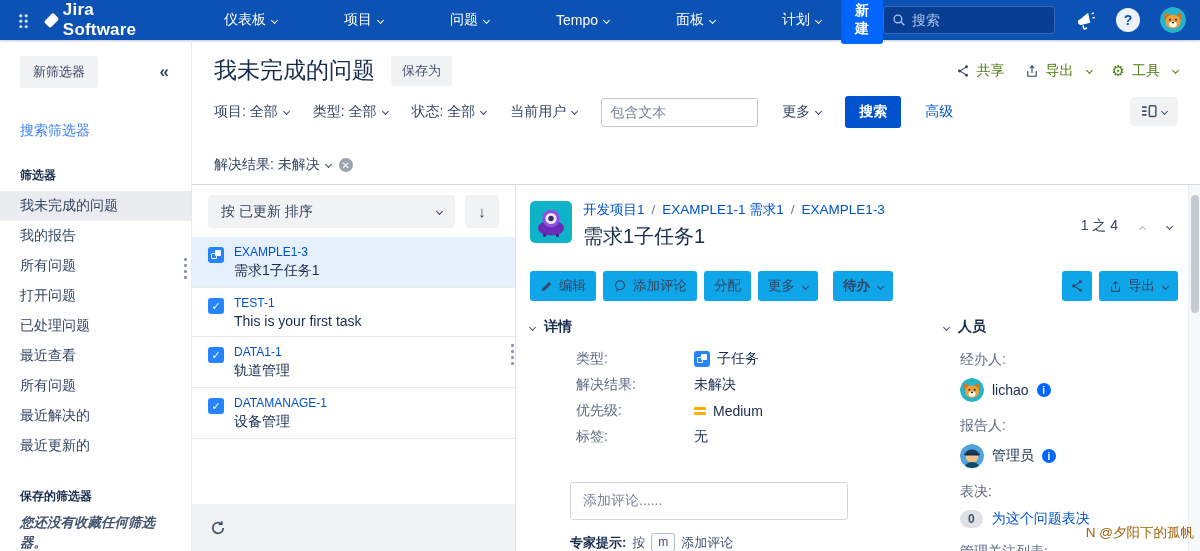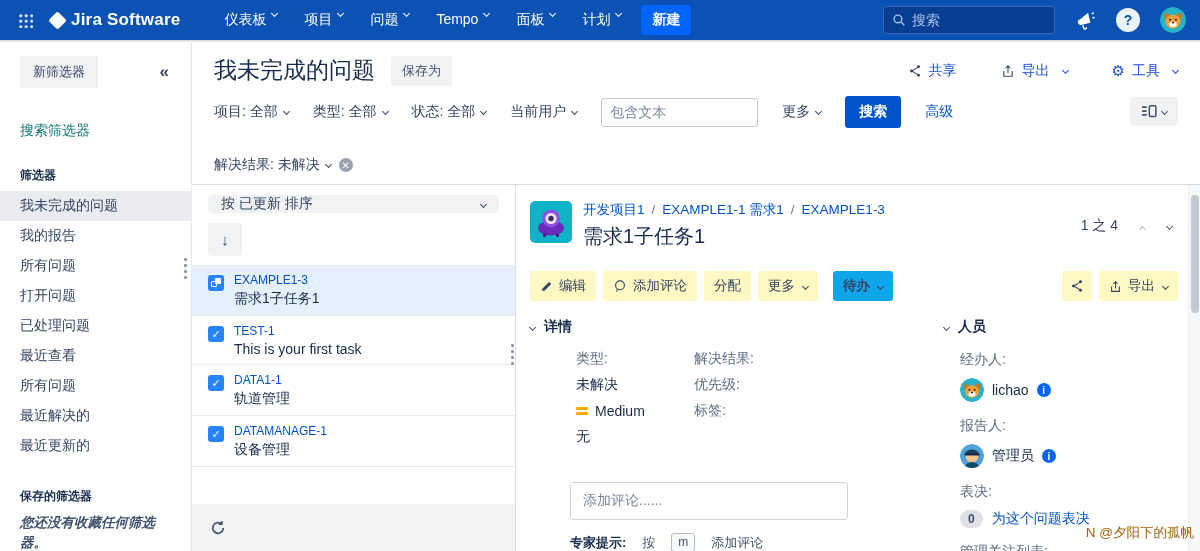--- a/index.html
+++ b/index.html
@@ -6,71 +6,71 @@
   body { font-family:"Liberation Sans","DejaVu Sans",sans-serif; background:#fff; }
   .app { width:1200px; height:551px; position:relative; overflow:hidden; background:#fff; }
 
   
   .navbar { height:40px; background:#0B52B4; color:#fff; display:flex; align-items:center; padding:12px 14px; box-shadow:0 1px 2px rgba(9,30,66,.25); }
   .grid9 { width:15px; height:15px; margin:0 8px 0 4px; background-image:radial-gradient(#fff 1.4px, transparent 1.5px); background-size:5.5px 5.5px; cursor:pointer; }
   .logo { display:flex; align-items:center; gap:7px; margin-left:10px; cursor:pointer; }
   .logo-diamond { width:13px; height:13px; background:#fff; transform:rotate(45deg); border-radius:2px; }
   .logo-text { font-size:17px; font-weight:600; letter-spacing:.2px; }
   .nav-menus { display:flex; gap:27px; margin-left:44px; font-size:14px; }
-  .nav-menu { display:flex; cursor:pointer; white-space:nowrap; }
+  .nav-menu { display:flex; align-items:center; cursor:pointer; white-space:nowrap;margin-left:40px; }
   .create-btn { margin-left:20px; background:#0065FF; color:#fff; border:none; font-size:14px; font-weight:bold; padding:6px 11px; border-radius:3px; cursor:pointer; font-family:inherit; }
   .nav-right { margin-left:auto; display:flex; align-items:center; gap:20px; }
   .nav-search { width:172px; height:28px; background:#083E92; border:1px solid #3A66BC; border-radius:4px; display:flex; align-items:center; padding:0 8px; gap:6px; }
   .nav-search input { background:transparent; border:none; outline:none; color:#fff; font-size:14px; width:120px; font-family:inherit; }
   .nav-search input::placeholder { color:#A9C2EC; }
   .help-circle { width:24px; height:24px; border-radius:50%; background:#EDF2FB; color:#0B52B4; font-weight:bold; font-size:14px; display:flex; align-items:center; justify-content:center; cursor:pointer; }
   .nav-avatar { width:26px; height:26px; border-radius:50%; overflow:hidden; cursor:pointer; }
 
   
   .chev { display:inline-block; width:5px; height:5px; border-right:1.7px solid currentColor; border-bottom:1.7px solid currentColor; transform:rotate(45deg); margin-left:6px; vertical-align:2px; }
   .chev.up { transform:rotate(225deg); vertical-align:-1px; }
 
   
   .body-row { display:flex; height:511px; }
 
   
   .sidebar { width:192px; border-right:1px solid #E7E9EC; padding-top:16px; position:relative; flex-shrink:0; }
   .new-filter-btn { margin-left:20px; background:#F1F2F4; border:none; border-radius:3px; padding:7px 13px; font-size:13px; color:#344563; cursor:pointer; font-family:inherit; }
   .collapse { position:absolute; right:22px; top:22px; font-size:17px; font-weight:bold; color:#344563; cursor:pointer; }
-  .search-filters { display:block; margin:34px 0 0 20px; color:#0f766e; font-size:14px; text-decoration:none; cursor:pointer; }
+  .search-filters { display:block; margin:34px 0 0 20px; color:#3b82f6; font-size:14px; text-decoration:none; cursor:pointer; }
   .side-head { margin:27px 0 7px 20px; font-size:12px; font-weight:bold; color:#172B4D;font-family:Liberation Serif, serif; }
   .side-item { padding:6px 8px 6px 20px; font-size:14px; color:#344563; cursor:pointer; }
   .side-item.selected { background:#EBECF0; }
   .saved-empty { margin:8px 20px 0; font-size:13.5px; font-style:italic; font-weight:bold; color:#42526E; line-height:1.5; }
 
   
   .main { flex:1; display:flex; flex-direction:column; min-width:0; }
   .main-header { display:flex; align-items:center; padding:15px 22px 2px; }
   .page-title { font-size:23px; font-weight:500; color:#172B4D; }
   .save-as-btn { margin-left:16px; background:#F1F2F4; border:none; border-radius:3px; padding:6px 11px; font-size:13px; color:#42526E; cursor:pointer; font-family:inherit; }
-  .header-actions { margin-left:auto; display:flex; align-items:center; gap:44px; font-size:14px; color:#1d4ed8; }
+  .header-actions { margin-left:auto; display:flex; align-items:center; gap:20px; font-size:14px; color:#4d7c0f; }
   .h-action { display:flex; align-items:center; gap:7px; cursor:pointer; }
   .gear-glyph { font-size:15px; line-height:1; }
 
   .filter-area { padding:8px 22px 10px; border-bottom:1px solid #D5DAE0; position:relative; }
   .f-row1 { display:flex; align-items:center; gap:24px; }
   .f-label { font-size:14px; color:#344563; cursor:pointer; white-space:nowrap; }
   .contains-input { width:157px; height:29px; border:1px solid #C1C7D0; border-radius:3px; padding:0 8px; font-size:14px; color:#344563; font-family:inherit; }
   .contains-input::placeholder { color:#7A869A; }
   .search-btn { background:#0052CC; color:#fff; border:none; border-radius:3px; padding:7px 14px; font-size:14px; font-weight:bold; cursor:pointer; font-family:inherit; }
   .advanced-link { color:#0052CC; font-size:14px; cursor:pointer; }
   .f-row2 { margin-top:28px; display:flex; align-items:center; gap:8px; }
   .x-circle { width:14px; height:14px; border-radius:50%; background:#9AA3B0; color:#fff; font-size:10px; display:inline-flex; align-items:center; justify-content:center; cursor:pointer; }
   .view-btn { position:absolute; right:22px; top:9px; width:48px; height:29px; background:#F1F2F4; border-radius:4px; display:flex; align-items:center; justify-content:center; gap:5px; color:#42526E; cursor:pointer; }
 
   .content-row { flex:1; display:flex; min-height:0; position:relative; }
 
   
   .list-panel { width:324px; border-right:1px solid #DFE1E6; display:flex; flex-direction:column; flex-shrink:0; }
-  .sort-bar { display:flex; gap:10px; padding:10px 16px 9px;flex-direction:column; }
+  .sort-bar { display:flex; gap:10px; padding:10px 16px 9px; }
   .sort-dd { flex:1; height:33px; background:#F1F2F4; border-radius:4px; display:flex; align-items:center; padding:0 13px; font-size:14px; color:#344563; cursor:pointer; }
   .sort-dd .chev { margin-left:auto; }
   .sort-dir-btn { width:34px; height:33px; background:#F1F2F4; border:none; border-radius:4px; color:#344563; font-size:15px; cursor:pointer; font-family:inherit; }
   .issue { display:flex; gap:10px; padding:8px 16px 7px; border-bottom:1px solid #E8EAEE; cursor:pointer; }
   .issue.selected { background:#E6F0FC; }
   .issue-texts { display:flex; flex-direction:column; gap:3px; }
   .issue-key { font-size:12px; color:#0052CC; }
   .issue-summary { font-size:14px; color:#172B4D; }
   .list-footer { margin-top:auto; height:47px; background:#F1F2F4; display:flex; align-items:center; padding:0 18px; }
 
@@ -87,36 +87,36 @@
   .bc { font-size:13.5px; }
   .bc a { color:#0052CC; text-decoration:none; cursor:pointer; }
   .bc .sep { color:#6B778C; margin:0 7px; }
   .detail-title { font-size:20px; font-weight:500; color:#172B4D; margin-top:4px; }
   .pager { margin-left:auto; display:flex; align-items:center; gap:22px; font-size:14px; color:#344563; padding-right:6px; }
   .pg-up { color:#B3BAC5; cursor:pointer; }
   .pg-down { color:#42526E; cursor:pointer; }
   .pg-up .chev, .pg-down .chev { margin-left:0; }
 
   .d-toolbar { margin-top:21px; display:flex; align-items:center; gap:7px; }
-  .tbtn { background:#fef9c3; border:none; border-radius:3px; padding:6px 10px; font-size:13.5px; color:#344563; display:inline-flex; align-items:center; gap:6px; cursor:pointer; font-family:inherit; }
+  .tbtn { background:#0ea5e9; border:none; border-radius:3px; padding:6px 10px; font-size:13.5px; color:#344563; display:inline-flex; align-items:center; gap:6px; cursor:pointer; font-family:inherit; }
   .tbtn.status { background:#0ea5e9; font-weight:bold; margin-left:8px; }
   .tbtn.icon-only { padding:6px 8px; }
   .tb-right { margin-left:auto; display:flex; gap:7px; }
 
   .d-cols { display:flex; margin-top:17px; }
   .col-details { width:410px; flex-shrink:0; }
   .sec-head { display:flex; align-items:center; gap:9px; font-size:14px; font-weight:bold; color:#172B4D; cursor:pointer; }
   .sec-head .chev { margin:0; color:#42526E; }
   .fields { margin:14px 0 0 46px; display:grid; grid-template-columns:118px 1fr; row-gap:8px; font-size:14px; }
   .f-key { color:#5E6C84; }
   .f-val { color:#172B4D; display:flex; align-items:center; gap:7px; }
   .ic-prio { display:inline-flex; flex-direction:column; gap:2.5px; }
   .ic-prio span { width:12px; height:2.6px; background:#FFAB00; border-radius:1px; display:block; }
   .comment-box { margin:36px 0 0 40px; width:278px; height:38px; border:1px solid #D0D5DD; border-radius:3px; display:flex; align-items:center; padding:0 12px; color:#7A869A; font-size:14px; cursor:text; }
-  .pro-tip { margin:13px 0 0 40px; font-size:13px; color:#42526E; display:flex; align-items:center; gap:16px; }
+  .pro-tip { margin:13px 0 0 40px; font-size:13px; color:#42526E; display:flex; align-items:center; gap:6px; }
   .pro-tip b { color:#172B4D; }
   .kbd { border:1px solid #B6BDC9; border-radius:3px; background:#FAFBFC; padding:0 6px; font-size:12px; color:#42526E; line-height:17px; }
 
   .col-people { flex:1; padding-left:4px; min-width:0; }
   .p-label { margin:15px 0 9px 16px; font-size:14px; color:#5E6C84; }
   .p-user { margin-left:16px; display:flex; align-items:center; gap:8px; font-size:14px; color:#172B4D; }
   .avatar24 { width:24px; height:24px; border-radius:50%; overflow:hidden; flex-shrink:0; }
   .ic-info { width:14px; height:14px; border-radius:50%; background:#0065FF; color:#fff; font-size:10px; font-weight:bold; display:inline-flex; align-items:center; justify-content:center; cursor:pointer; }
   .count-row { margin-left:16px; display:flex; align-items:center; gap:9px; font-size:14px; }
   .badge { background:#DFE1E6; color:#42526E; font-size:12px; font-weight:bold; border-radius:10px; padding:2px 8px; }
@@ -400,20 +400,27 @@
           </div>
 
           <div class="d-cols">
             <div class="col-details">
               <div class="sec-head">
                   <i class="chev"></i>
                   <span>详情</span>
                 </div>
               <div class="fields">
                 <span class="f-key">类型:</span>
+                <span class="f-val">
+                    <span class="ic-subtask" style="margin-top:0">
+                      <span class="sq1"></span>
+                      <span class="sq2"></span>
+                    </span>
+                    <span>子任务</span>
+                  </span>
                 <span class="f-key">解决结果:</span>
                 <span class="f-val">未解决</span>
                 <span class="f-key">优先级:</span>
                 <span class="f-val">
                     <span class="ic-prio">
                       <span></span>
                       <span></span>
                     </span>
                     <span>Medium</span>
                   </span>

